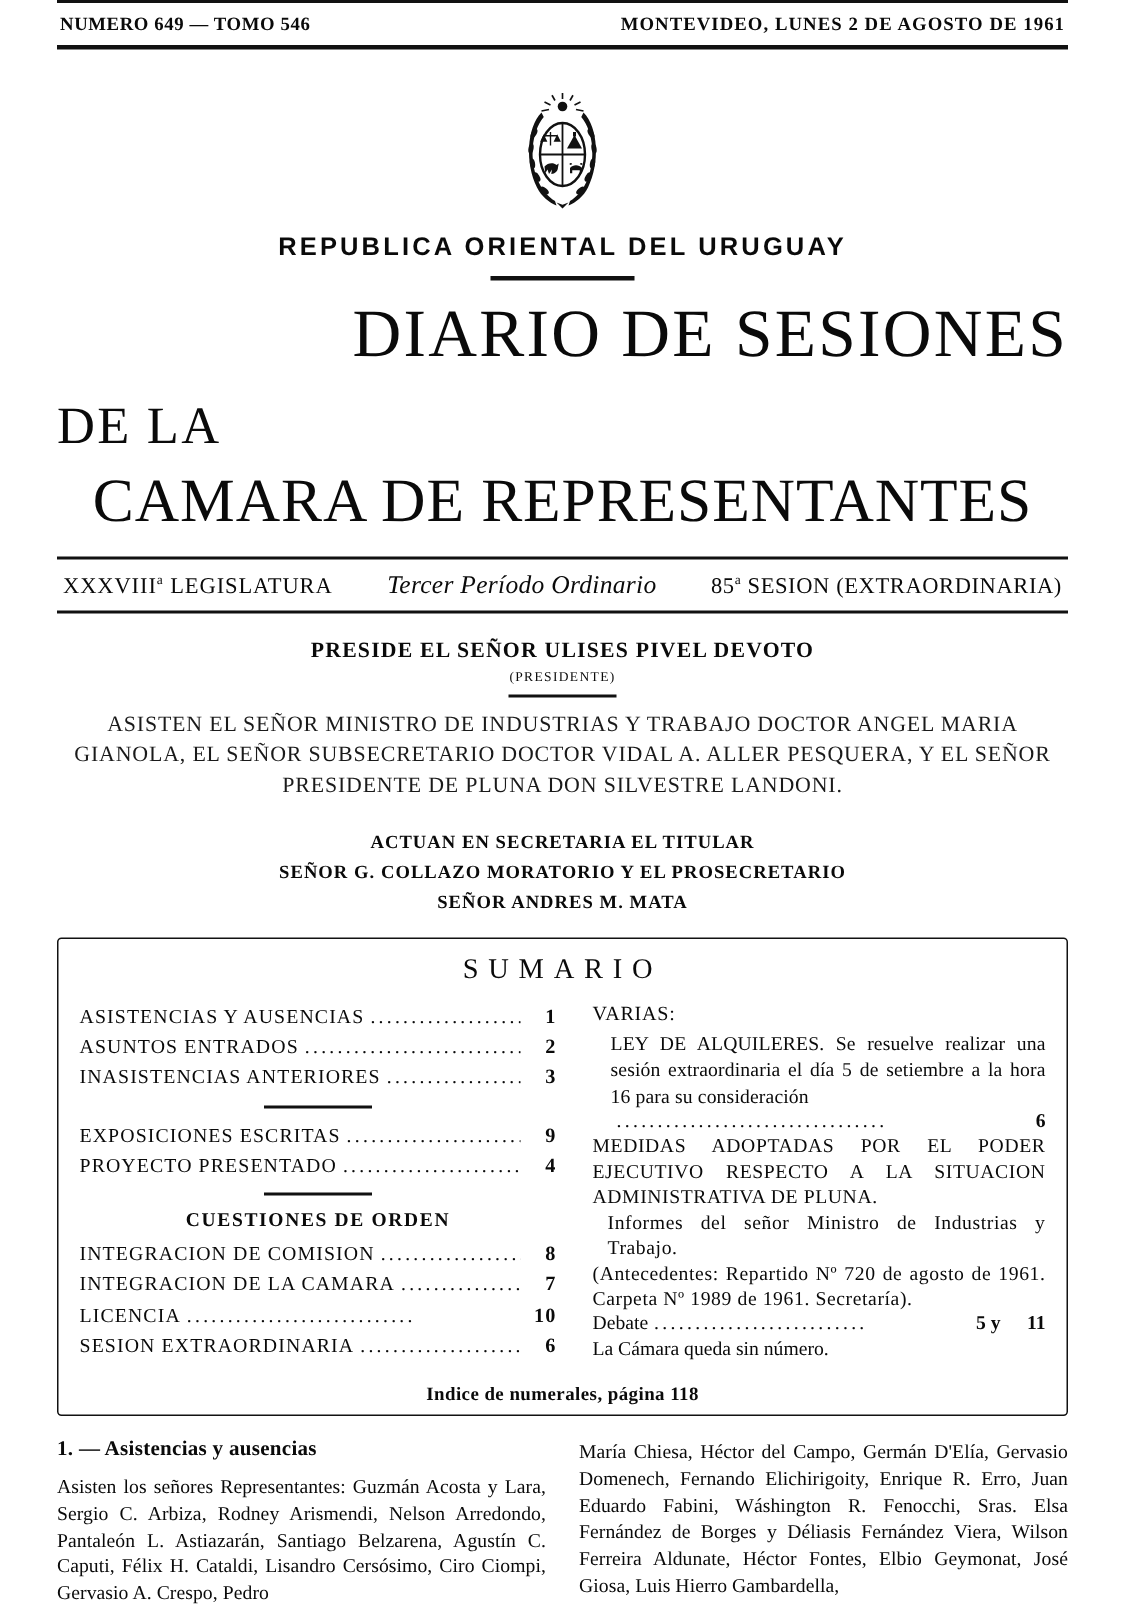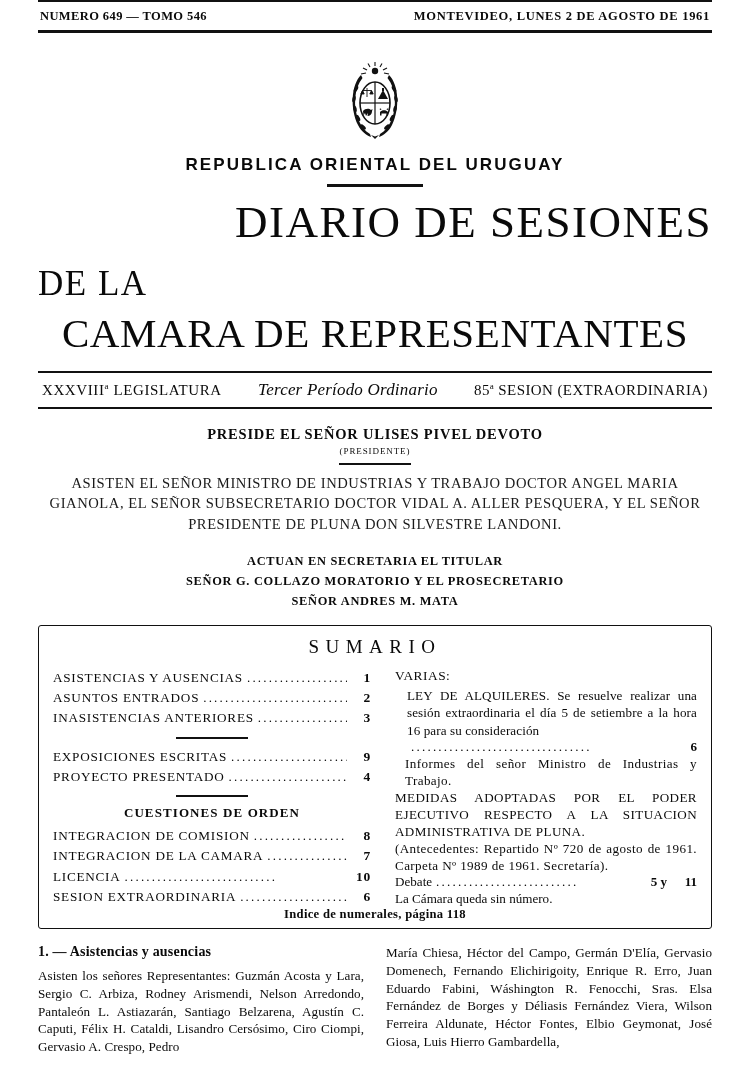--- a/index.html
+++ b/index.html
@@ -242,21 +242,21 @@
     line-height: 1.3;
     letter-spacing: 0.4px;
     text-align: justify;
   }
   .indent-1 { padding-left: 10px; }
   .sum-footer {
     text-align: center;
     font-weight: bold;
     font-size: 12.6px;
     letter-spacing: 0.3px;
-    margin-top: 0;
+    margin-top: 15px;
   }
 
   
   .body-cols {
     display: flex;
     gap: 22px;
     margin-top: 15px;
   }
   .body-col { width: 50%; box-sizing: border-box; }
   .sec-head {
@@ -440,22 +440,22 @@
 
       <div class="sum-col">
         <div class="varias">VARIAS:</div>
         <p class="para">LEY DE ALQUILERES. Se resuelve realizar una sesión extraordinaria el día 5 de setiembre a la hora 16 para su consideración</p>
         <div class="para-row">
           <span class="dots">.................................</span>
           <span class="pg">6</span>
         </div>
 
 
+        <div class="allcaps-para">MEDIDAS ADOPTADAS POR EL PODER EJECUTIVO RESPECTO A LA SITUACION ADMINISTRATIVA DE PLUNA.</div>
         <div class="allcaps-para indent-1">Informes del señor Ministro de Industrias y Trabajo.</div>
-        <div class="allcaps-para">MEDIDAS ADOPTADAS POR EL PODER EJECUTIVO RESPECTO A LA SITUACION ADMINISTRATIVA DE PLUNA.</div>
         <div class="allcaps-para">(Antecedentes: Repartido Nº 720 de agosto de 1961. Carpeta Nº 1989 de 1961. Secretaría).</div>
 
         <div class="para-row" style="padding-left:0">
           <span>Debate</span>
           <span class="dots">..........................</span>
           <span style="font-weight:bold">5 y</span>
           <span class="pg" style="margin-left:10px">11</span>
         </div>
         <div class="allcaps-para" style="letter-spacing:0">La Cámara queda sin número.</div>
       </div>

